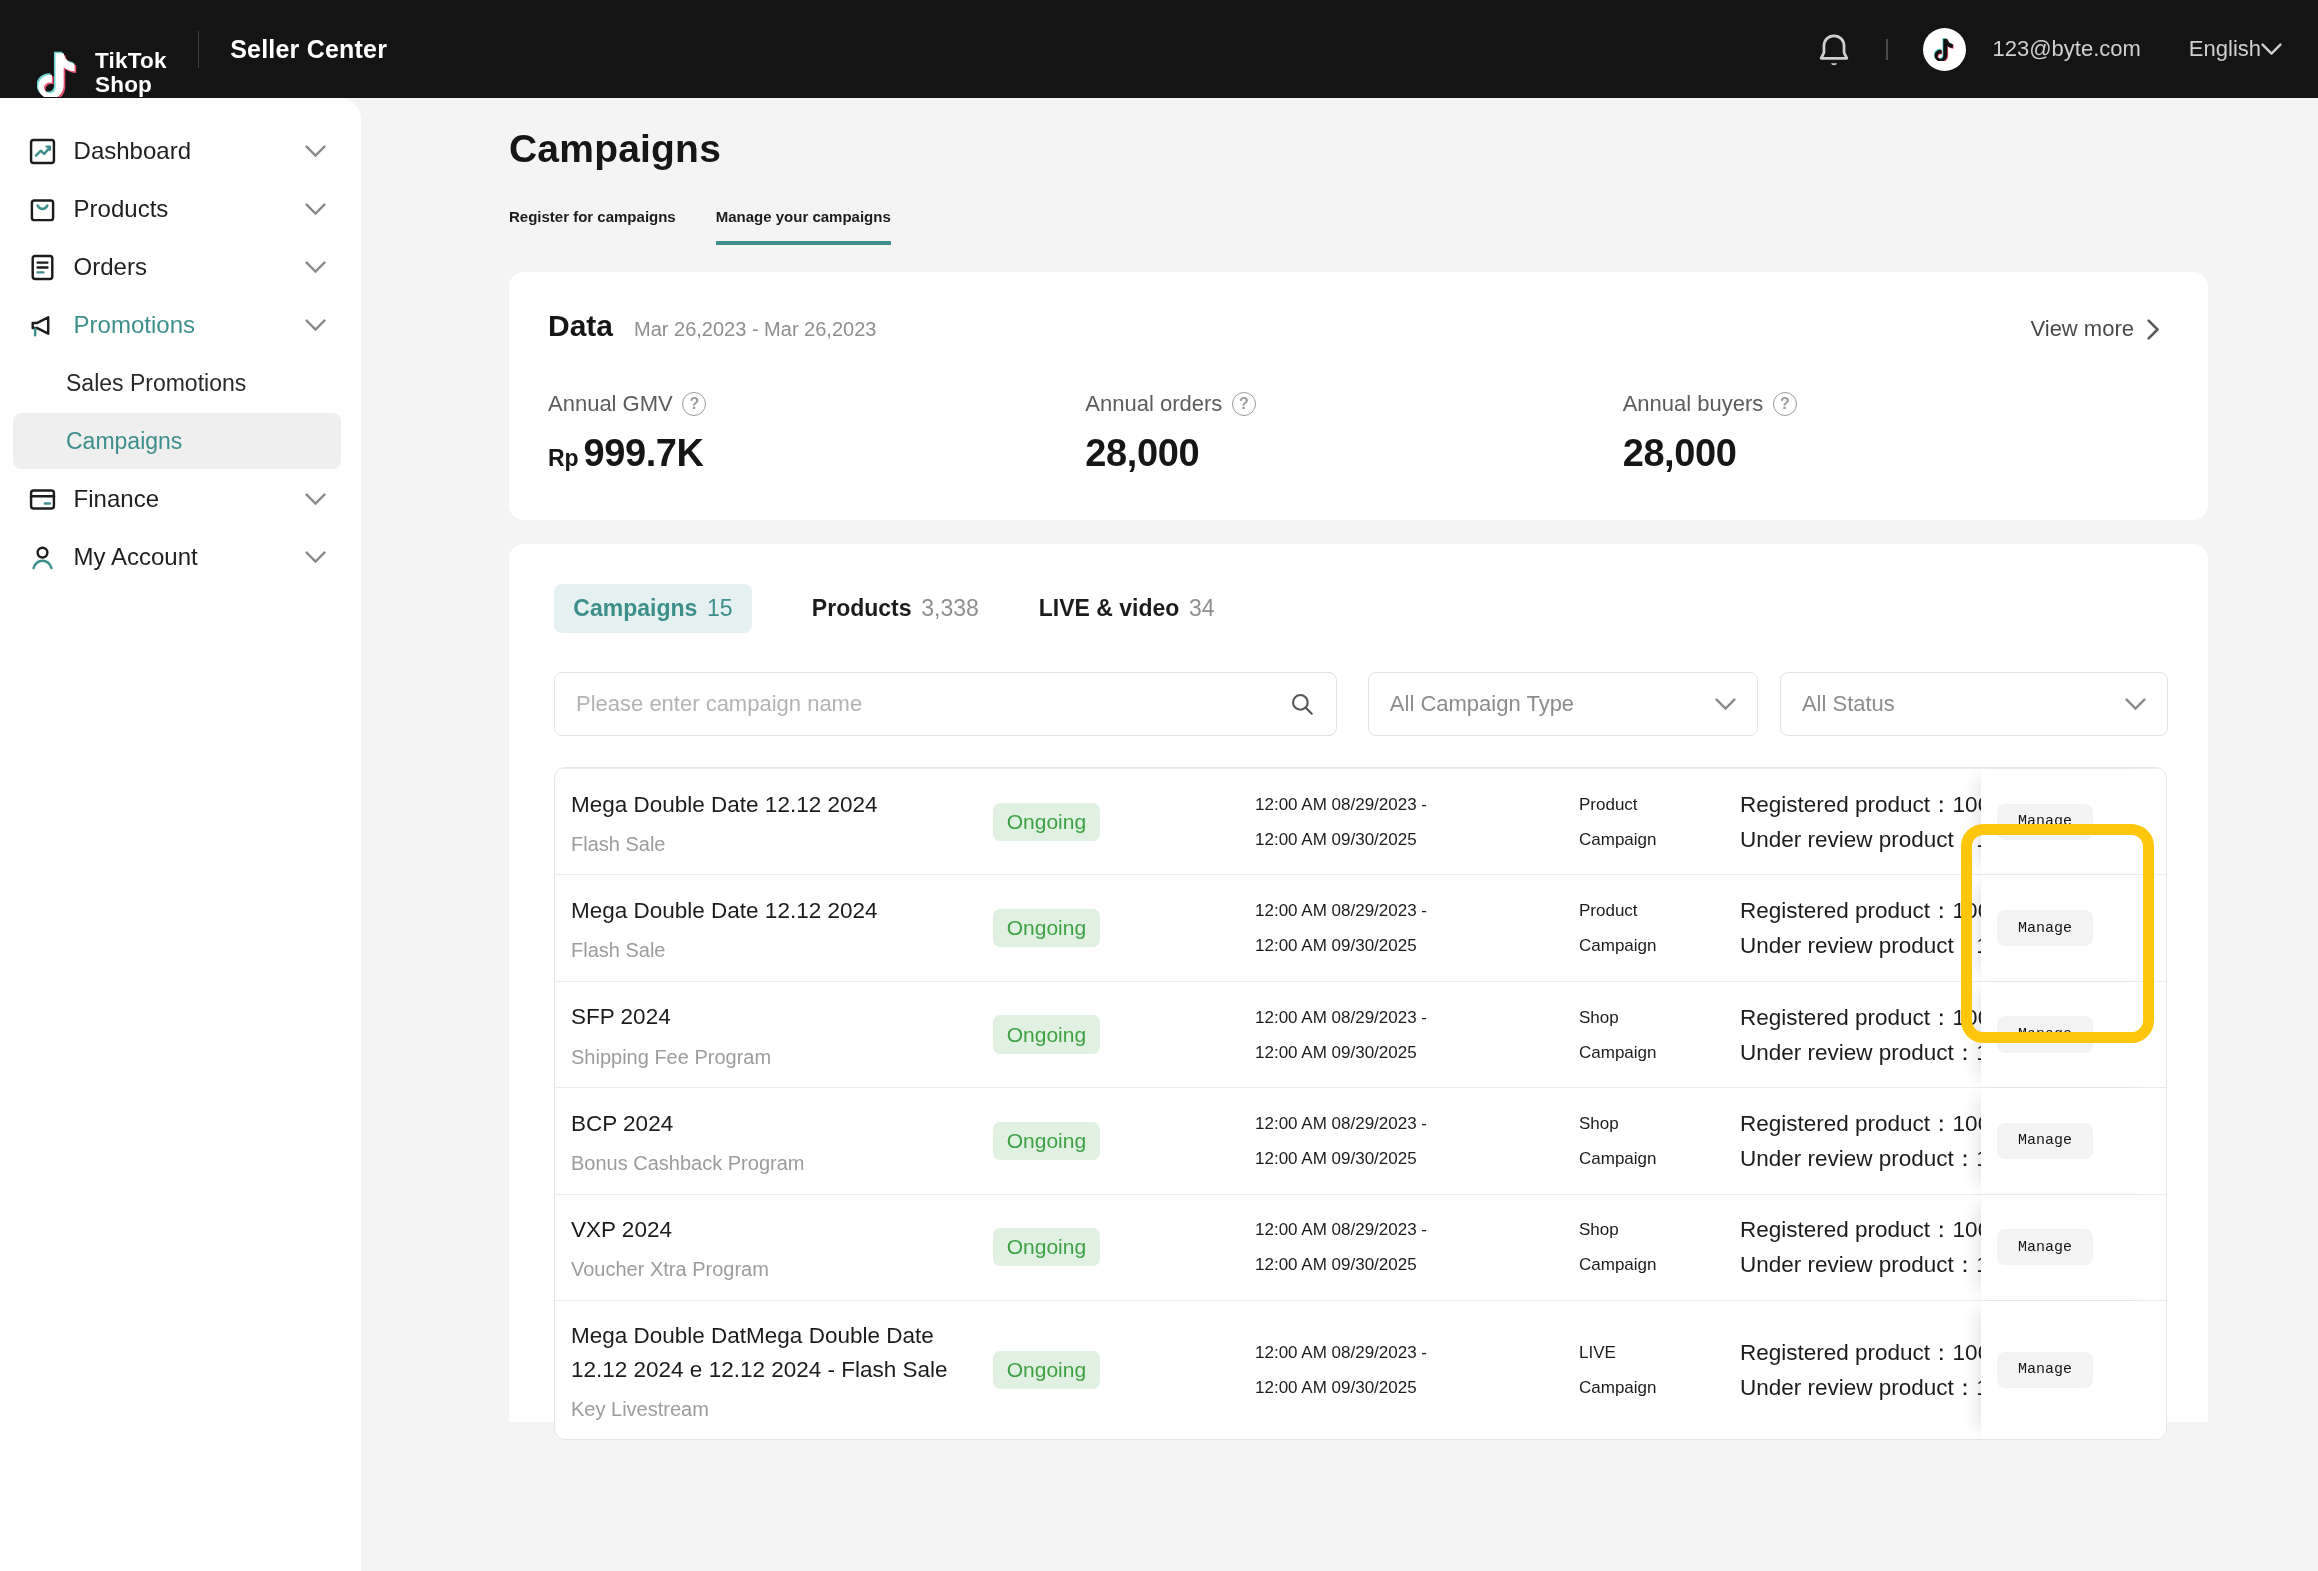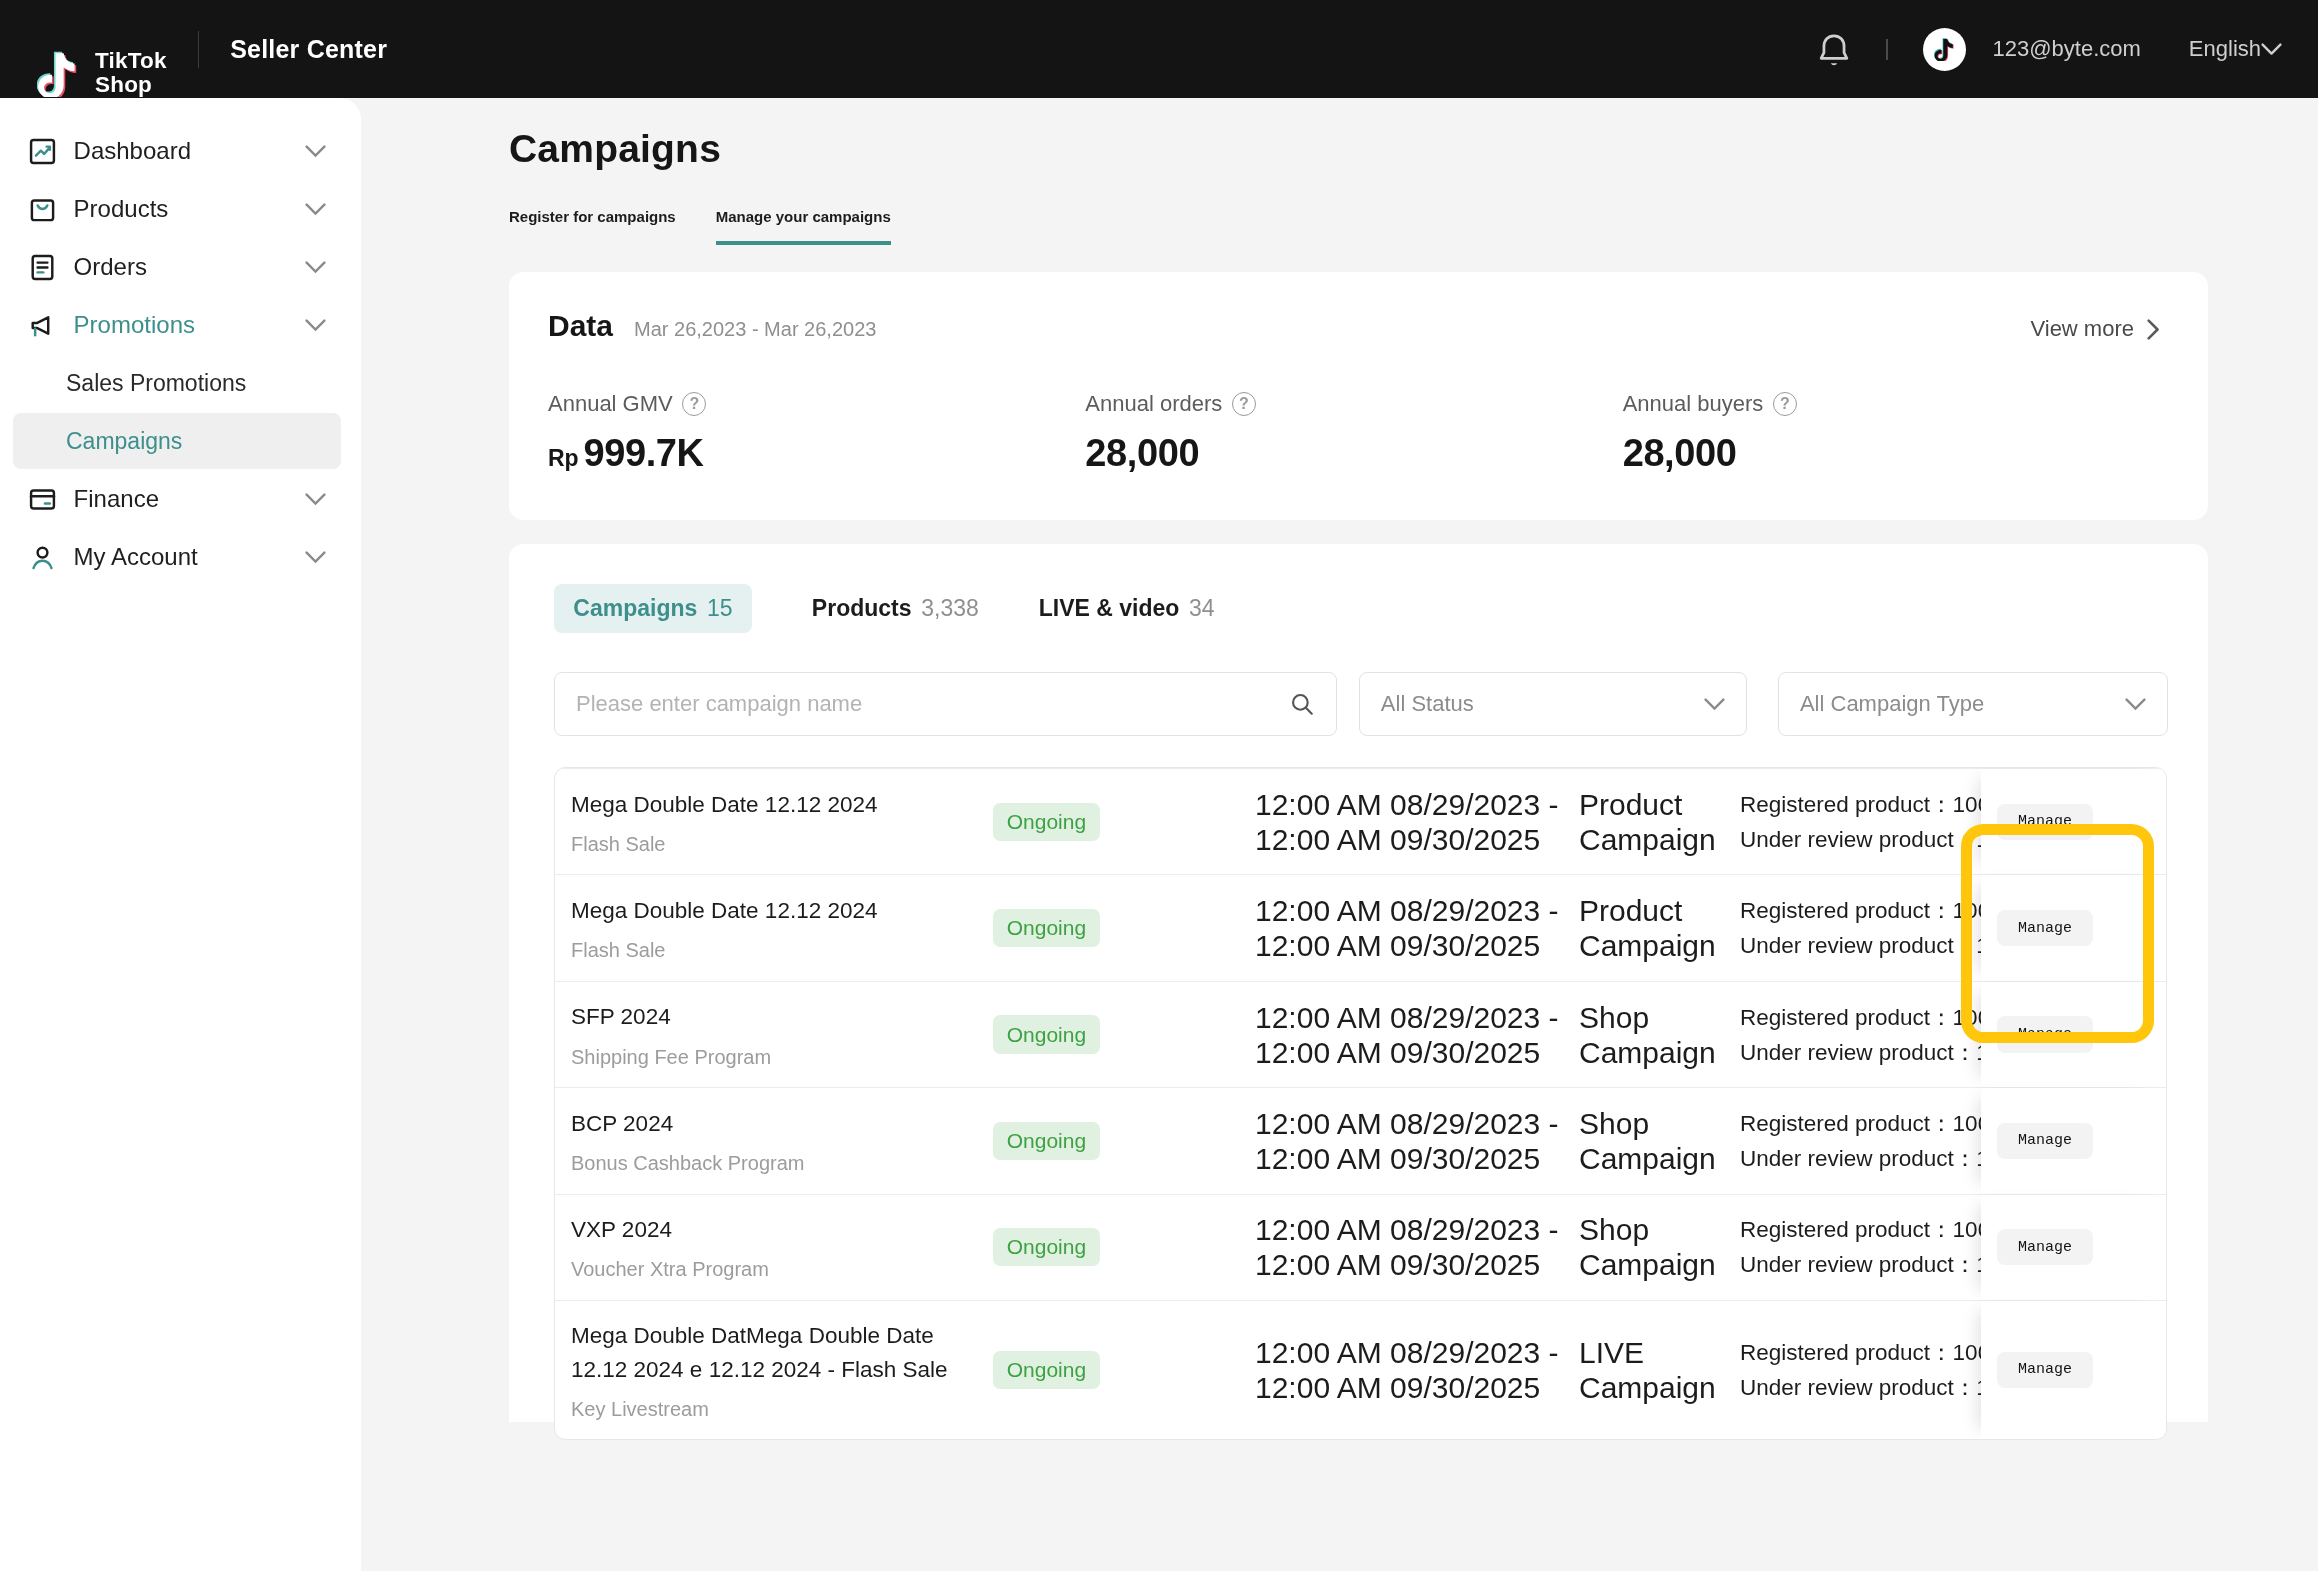--- a/index.html
+++ b/index.html
@@ -71,21 +71,21 @@
   
   .table-wrap { margin-top:31px; width:1613px; border:1.6px solid #e6e6e6; border-radius:11.3px; position:relative; overflow:hidden; background:#fff; }
   .t-row { display:grid; grid-template-columns:438px 262px 324px 161px 1fr; position:relative; }
   .t-head { background:#f8f8f8; height:68px; align-items:center; font-size:21px; font-weight:700; color:#1c1c1c; }
   .t-head > div { display:flex; align-items:center; }
   .t-body-row { min-height:106px; border-top:1.6px solid #ececec; align-items:center; padding:17.7px 0; }
   .cell-name { padding-left:16px; padding-right:24px; }
   .c-name { font-size:22.5px; color:#1c1c1c; line-height:34px; }
   .c-sub { font-size:20px; color:#9c9c9c; margin-top:11.3px; }
   .status-pill { display:inline-block; background:#e1f1e1; color:#3ea144; font-size:21px; border-radius:7.2px; padding:7.2px 13.7px; }
-  .c-dates, .c-type { font-size:30px; color:#1c1c1c; line-height:35px; }
+  .c-dates, .c-type { font-size:17px; color:#1c1c1c; line-height:35px; }
   .cell-reg { overflow:hidden; }
   .c-reg { font-size:22.5px; color:#1c1c1c; line-height:35px; white-space:nowrap; }
   .cell-action { position:absolute; right:0; top:0; bottom:0; width:185px; background:#fff; display:flex; align-items:center; padding-left:16px; box-shadow:-13px 0 16px -9.7px rgba(0,0,0,.12); z-index:2; }
   .manage-btn { background:#f3f3f3; border:none; border-radius:8px; padding:9.7px 21px; font-size:15px; color:#141414; font-family:Liberation Mono, monospace; cursor:pointer; }
   .highlight-box { position:absolute; left:1406px; top:56px; width:193px; height:219px; border:11.3px solid #ffc60b; border-radius:22.5px; z-index:6; pointer-events:none; }
 
   .icon-stroke { stroke:#1c1c1c; fill:none; stroke-width:3; stroke-linecap:round; stroke-linejoin:round; }
   .icon-teal { stroke:#3d8f8c; }
 </style>
 </head>
@@ -281,32 +281,32 @@
       </div>
 
       <div class="filters">
         <div class="search-box">
           <input type="text" placeholder="Please enter campaign name" style="">
           <svg width="26" height="26" viewBox="0 0 32 32">
             <circle cx="14" cy="14" r="9" fill="none" stroke="#555" stroke-width="2.6"></circle>
             <path d="M21 21l7 7" stroke="#555" stroke-width="2.6" stroke-linecap="round"></path>
           </svg>
         </div>
+        <div class="select-box sel-type">
+          <span>All Campaign Type</span>
+          <svg class="chev" viewBox="0 0 26 16">
+              <path d="M2 2l11 11L24 2" fill="none" stroke="#8a8a8a" stroke-width="3" stroke-linecap="round"></path>
+            </svg>
+        </div>
         <div class="select-box sel-status">
           <span>All Status</span>
           <svg class="chev" viewBox="0 0 26 16">
               <path d="M2 2l11 11L24 2" fill="none" stroke="#8a8a8a" stroke-width="3" stroke-linecap="round"></path>
             </svg>
         </div>
-        <div class="select-box sel-type">
-          <span>All Campaign Type</span>
-          <svg class="chev" viewBox="0 0 26 16">
-              <path d="M2 2l11 11L24 2" fill="none" stroke="#8a8a8a" stroke-width="3" stroke-linecap="round"></path>
-            </svg>
-        </div>
       </div>
 
       <div class="table-wrap">
 
 
         <div class="t-row t-body-row">
           <div class="cell-name">
             <div class="c-name">Mega Double Date 12.12 2024</div>
             <div class="c-sub">Flash Sale</div>
           </div>

